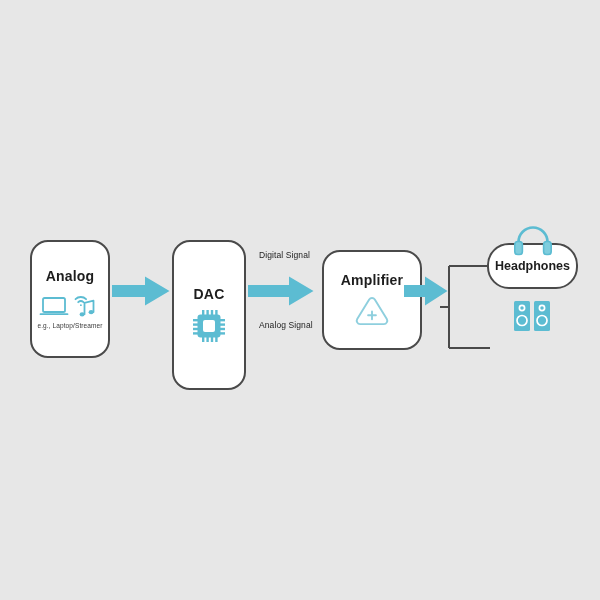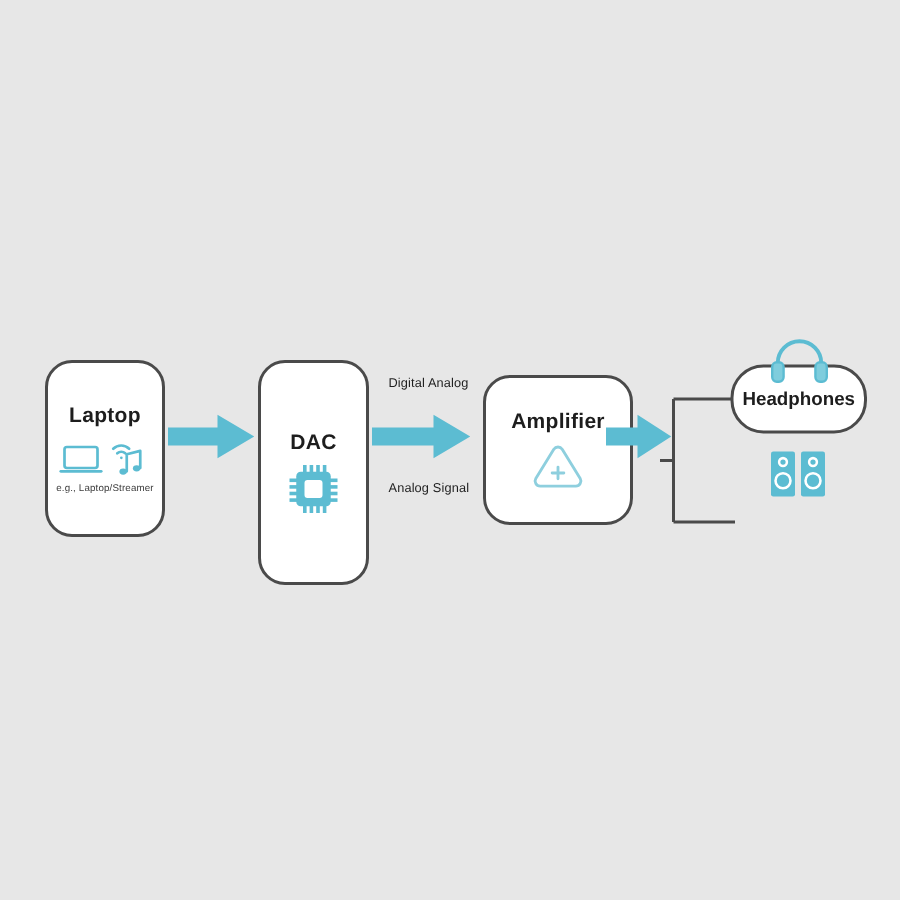--- a/index.html
+++ b/index.html
@@ -111,21 +111,21 @@
     top: 255px;
     line-height: 0;
   }
 </style>
 </head>
 <body>
 
 <div id="diagram">
 
   <div class="node node-big" id="node-source">
-    <div class="node-title">Laptop</div>
+    <div class="node-title">Analog</div>
     <div class="node-icon">
       <svg width="62" height="26" viewBox="0 0 62 26" fill="none" aria-hidden="true">
 
         <g stroke="#5cbcd2" stroke-width="1.8" fill="none" stroke-linecap="round" stroke-linejoin="round">
           <rect x="4" y="6" width="22" height="14" rx="1.6"></rect>
           <path d="M1.5 22.2 h27"></path>
         </g>
 
         <g stroke="#5cbcd2" stroke-width="1.8" fill="none" stroke-linecap="round">
           <path d="M36.5 7.2 a7.5 7.5 0 0 1 10.6 0"></path>
@@ -173,21 +173,21 @@
           <rect x="28" y="14.4" width="5" height="2.4"></rect>
           <rect x="28" y="18.8" width="5" height="2.4"></rect>
           <rect x="28" y="23.2" width="5" height="2.4"></rect>
         </g>
         <rect x="5.5" y="5.5" width="23" height="23" rx="3" fill="#5cbcd2"></rect>
         <rect x="11" y="11" width="12" height="12" rx="2" fill="#ffffff"></rect>
       </svg>
     </div>
   </div>
 
-  <div class="signal-label" id="label-digital">Digital Analog</div>
+  <div class="signal-label" id="label-digital">Digital Signal</div>
   <div class="signal-label" id="label-analog">Analog Signal</div>
 
   <div class="arrow" id="arrow-2">
     <svg width="66" height="30" viewBox="0 0 66 30" aria-hidden="true">
       <path d="M0 9 H41 V0.5 L65.5 15 L41 29.5 V21 H0 Z" fill="#5cbcd2"></path>
     </svg>
   </div>
 
   <div class="node node-big" id="node-amplifier">
     <div class="node-title">Amplifier</div>

